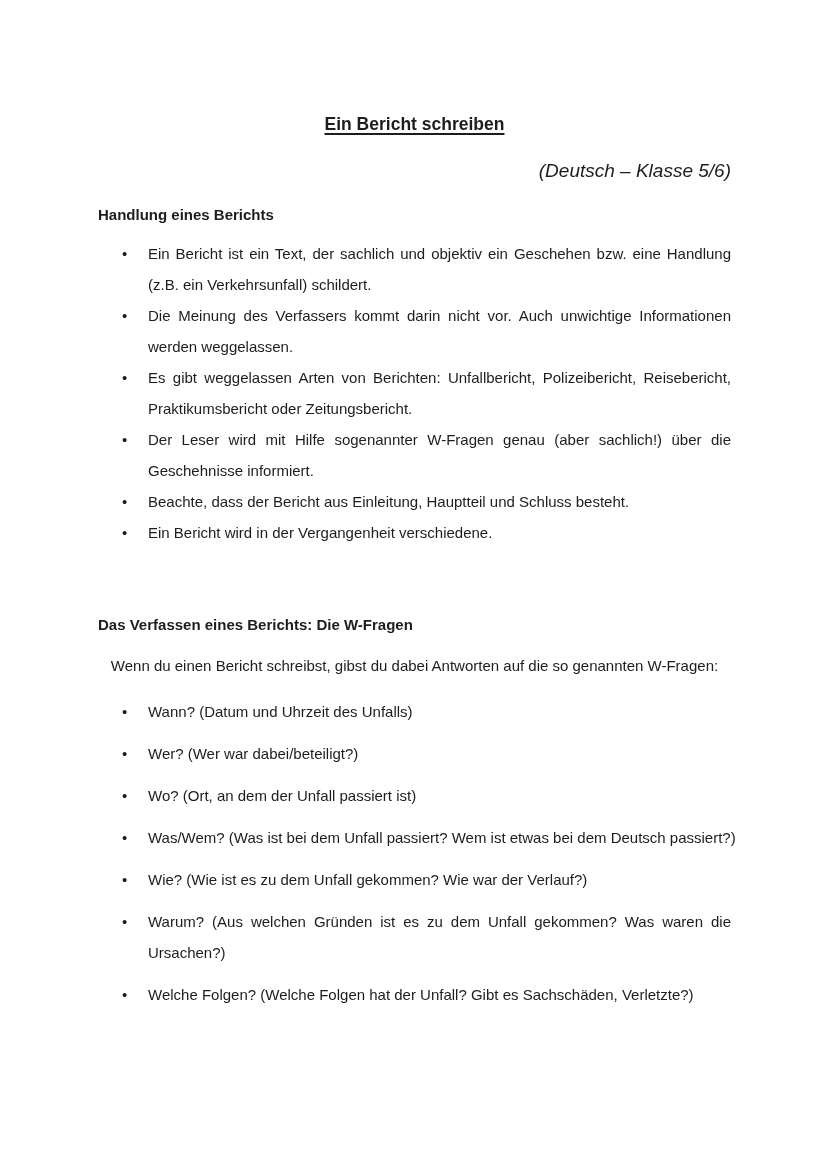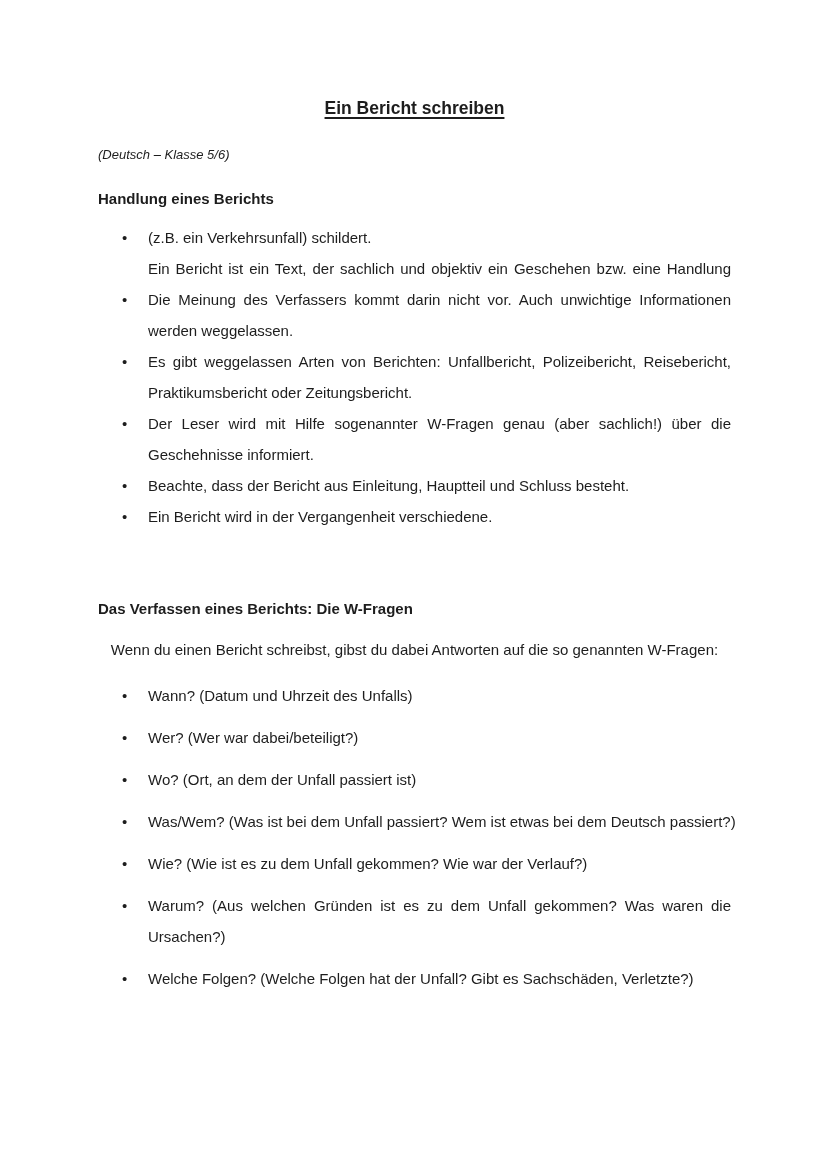--- a/index.html
+++ b/index.html
@@ -9,36 +9,36 @@
     height: 1171px;
     box-sizing: border-box;
     background: #ffffff;
     padding: 98px 97px 0 98px;
     font-family: "Liberation Sans", sans-serif;
     font-size: 15px;
     color: #1d1d1d;
     overflow: hidden;
   }
   .title {
-    margin: 0;
+    margin: 16px;
     text-align: center;
     font-size: 17.5px;
     font-weight: 700;
     line-height: 20px;
   }
   .title .u {
     text-decoration: underline;
     text-decoration-thickness: 1.5px;
     text-underline-offset: 3px;
   }
   .subtitle {
     margin: 27px 0 0 0;
-    text-align: left;
+    text-align: right;
     font-style: italic;
-    font-size: 13px;
+    font-size: 19px;
     line-height: 19px;
   }
   .sec1 { margin-top: 25px; }
   .sec2 { margin-top: 67px; }
   .heading {
     margin: 0;
     font-size: 15px;
     font-weight: 700;
     line-height: 19px;
   }
@@ -80,22 +80,22 @@
   <h1 class="title"><span class="u">Ein Bericht schreiben</span></h1>
 
   <p class="subtitle">(Deutsch – Klasse 5/6)</p>
 
   <section class="sec1">
     <h2 class="heading">Handlung eines Berichts</h2>
     <ul class="list tight">
         <li>
           <span class="marker">•</span>
           <div class="content">
+            <div class="ln fill">Ein Bericht ist ein Text, der sachlich und objektiv ein Geschehen bzw. eine Handlung</div>
             <div class="ln">(z.B. ein Verkehrsunfall) schildert.</div>
-            <div class="ln fill">Ein Bericht ist ein Text, der sachlich und objektiv ein Geschehen bzw. eine Handlung</div>
           </div>
         </li>
         <li>
           <span class="marker">•</span>
           <div class="content">
             <div class="ln fill">Die Meinung des Verfassers kommt darin nicht vor. Auch unwichtige Informationen</div>
             <div class="ln">werden weggelassen.</div>
           </div>
         </li>
         <li>

